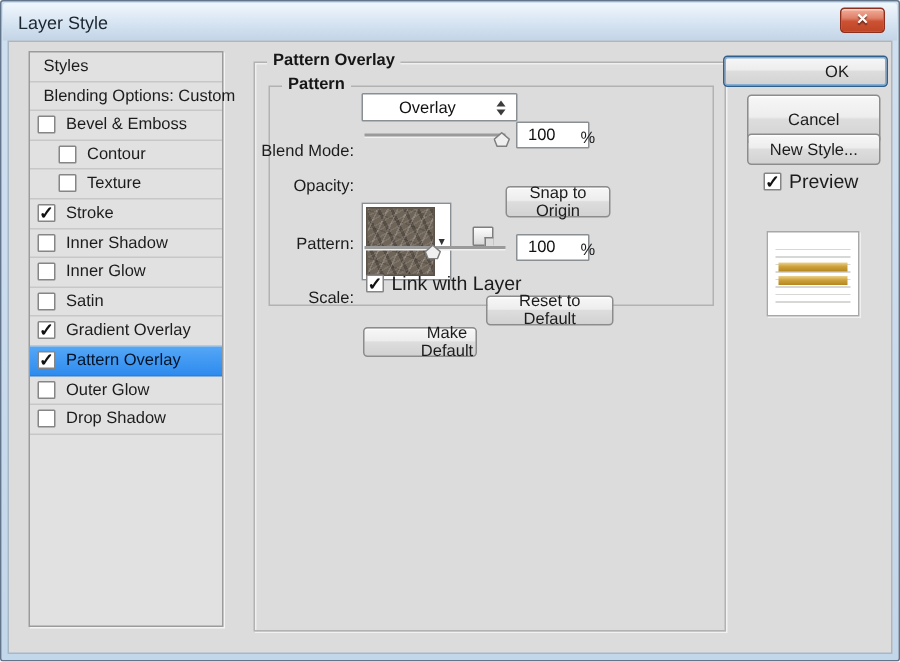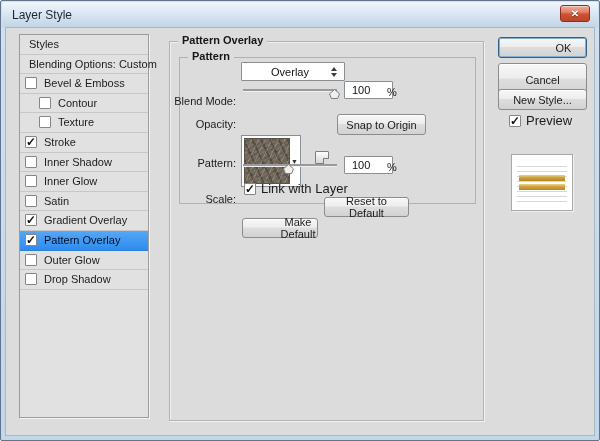--- a/index.html
+++ b/index.html
@@ -43,21 +43,21 @@
   
   .groupbox{position:absolute;border:1px solid #b2b2b2;
             box-shadow:1px 1px 0 #f2f2f2, inset 1px 1px 0 rgba(255,255,255,.55);}
   .gb-label{position:absolute;top:-8px;left:8px;background:#dcdcdc;padding:0 4px;
             font-size:11px;font-weight:bold;color:#161616;white-space:nowrap;}
 
   
   .formlabel{position:absolute;font-size:11px;color:#1c1c1c;text-align:right;white-space:nowrap;margin-top:29px;}
   .dropdown{position:absolute;background:#fff;border:1px solid #8a8f94;border-radius:1px;
             font-size:11px;color:#111;display:flex;align-items:center;cursor:pointer;}
-  .dropdown .dd-text{padding-left:7px;flex:1;text-align:center;}
+  .dropdown .dd-text{padding-left:24px;flex:1;}
   .updown{display:flex;flex-direction:column;align-items:center;gap:2px;margin-right:7px;}
   .tri-up{width:0;height:0;border-left:3.5px solid transparent;border-right:3.5px solid transparent;
           border-bottom:4px solid #3c3c3c;}
   .tri-down{width:0;height:0;border-left:3.5px solid transparent;border-right:3.5px solid transparent;
             border-top:4px solid #3c3c3c;}
   .slider{position:absolute;height:10px;cursor:pointer;}
   .slider .track{position:absolute;left:0;right:0;top:4px;height:2px;background:#9a9a9a;
                  box-shadow:0 1px 0 #f0f0f0;}
   .handle{position:absolute;top:0;width:11px;height:10px;}
   .numfield{position:absolute;width:49px;height:18px;background:#fff;border:1px solid #8a8f94;
@@ -197,21 +197,21 @@
       </div>
       <input class="numfield" style="left: 338px; top: 53px;" value="100">
       <span class="unit" style="left:381px;top:58px;">%</span>
 
       <span class="formlabel" style="left:160px;top:100px;width:70px;">Pattern:</span>
       <div class="pattern-well">
         <div class="pattern-thumb"></div>
         <span class="well-arrow">▼</span>
       </div>
       <div class="newpat"></div>
-      <button class="w7btn" style="left:331px;top:86px;width:89px;height:21px;">Snap to Origin</button>
+      <button class="w7btn" style="left:331px;top:96px;width:70px;height:21px;">Snap to Origin</button>
 
       <span class="formlabel" style="left:160px;top:136px;width:70px;">Scale:</span>
       <div class="slider" style="left:237px;top:132px;width:94px;">
         <div class="track"></div>
         <span class="handle" style="left: calc(48% - 5px);">
           <svg width="11" height="10">
               <polygon points="5.5,0.5 10.5,4.8 8.6,9.5 2.4,9.5 0.5,4.8" fill="#efefef" stroke="#7f7f7f" stroke-width="1"></polygon>
             </svg>
         </span>
       </div>
@@ -219,21 +219,21 @@
       <span class="unit" style="left:381px;top:133px;">%</span>
 
       <div class="checkline" style="left:238px;top:153px;">
         <span class="cbx2">✓</span>
         <span class="clabel">Link with Layer</span>
       </div>
 
       <button class="w7btn" style="left:236px;top:190px;width:76px;height:20px;padding-left:42px;">Make Default</button>
       <button class="w7btn" style="left:318px;top:169px;width:85px;height:20px;">Reset to Default</button>
 
-      <button class="w7btn default" style="left:492px;top:9px;width:89px;height:21px;padding-left:48px;">OK</button>
+      <button class="w7btn default" style="left:476px;top:9px;width:110px;height:21px;padding-left:48px;">OK</button>
       <button class="w7btn" style="left:492px;top:35px;width:89px;height:33px;">Cancel</button>
       <button class="w7btn" style="left:492px;top:61px;width:89px;height:21px;">New Style...</button>
       <div class="checkline" style="left:503px;top:85px;">
         <span class="cbx2">✓</span>
         <span class="clabel">Preview</span>
       </div>
       <div class="swatch">
         <div class="stripes">
           <div class="gold1"></div>
           <div class="gold2"></div>

